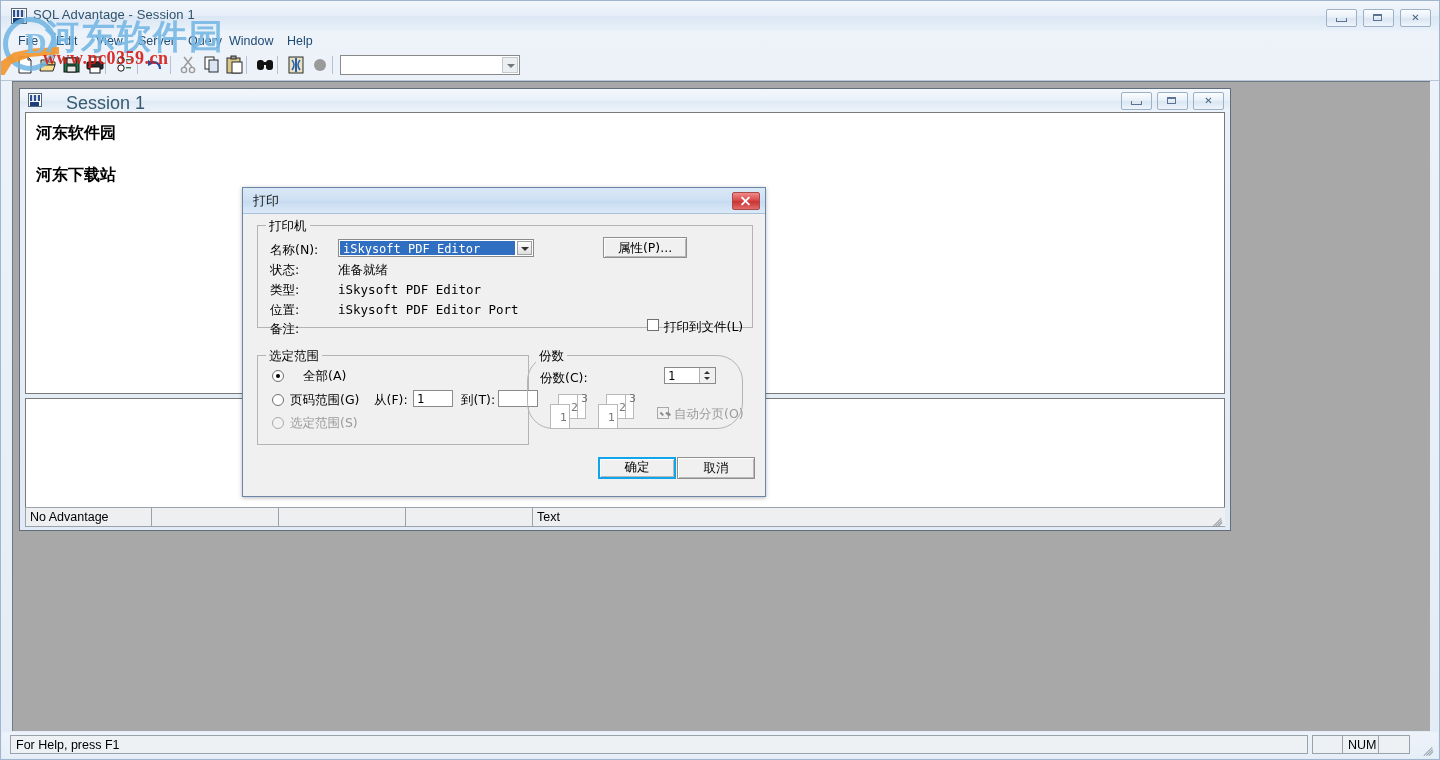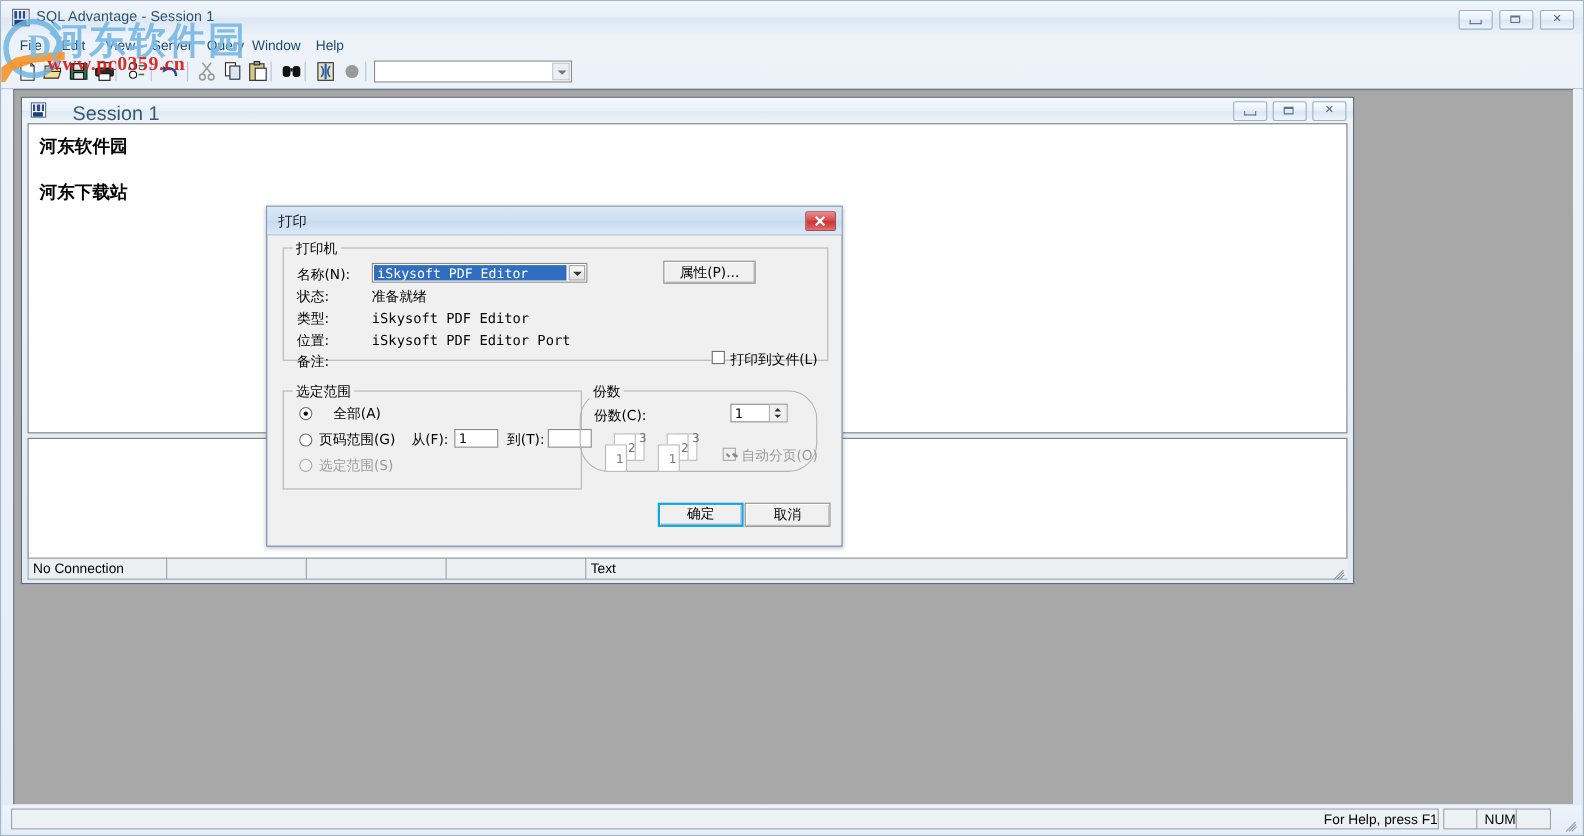--- a/index.html
+++ b/index.html
@@ -185,21 +185,21 @@
     border-right:3px solid transparent;border-bottom:3px solid #333;}
   .spin .btns:after{content:"";position:absolute;left:4px;top:9px;border-left:3px solid transparent;
     border-right:3px solid transparent;border-top:3px solid #333;}
 
   .collate-ico{position:absolute;width:42px;height:34px;}
   .collate-ico .pg{position:absolute;width:18px;height:23px;background:#fff;border:1px solid #b9b9b9;}
   .collate-ico .n{position:absolute;font-size:11px;color:#777;font-family:"DejaVu Sans",sans-serif;}
 
   
   .appstatus{position:absolute;left:1px;right:1px;bottom:1px;height:26px;
-    background:linear-gradient(to bottom,#eef3fa,#e6eef7);text-align:right;}
+    background:linear-gradient(to bottom,#eef3fa,#e6eef7);}
   .as-cell{position:absolute;height:19px;border:1px solid #9aa3ac;box-sizing:border-box;
     background:#eef1f4;font-size:12.5px;color:#000;padding:2px 0 0 5px;}
   .as-grip{position:absolute;right:4px;bottom:4px;width:12px;height:12px;}
   .as-grip i{position:absolute;background:#93a0ac;height:1px;transform:rotate(-45deg);}
 </style>
 </head>
 <body>
 
 <div class="app">
 
@@ -373,21 +373,21 @@
         <div class="pane pane-top">
           <div class="line">河东软件园</div>
           <div class="line line2">河东下载站</div>
         </div>
         <div class="pane pane-bottom">
           <div style="padding:4px 6px;font-family:'DejaVu Sans Mono',monospace;font-size:12px;"></div>
         </div>
       </div>
 
       <div class="child-status">
-        <div class="cs-cell" style="width:126px">No Connection</div>
+        <div class="cs-cell" style="width:126px">No Advantage</div>
         <div class="cs-cell" style="width:127px"></div>
         <div class="cs-cell" style="width:127px"></div>
         <div class="cs-cell" style="width:127px"></div>
         <div class="cs-cell" style="flex:1">Text</div>
         <div class="cs-grip">
           <i style="left:0;top:9px;width:12px"></i>
             <i style="left:3px;top:10px;width:9px"></i>
             <i style="left:6px;top:11px;width:6px"></i>
         </div>
       </div>

